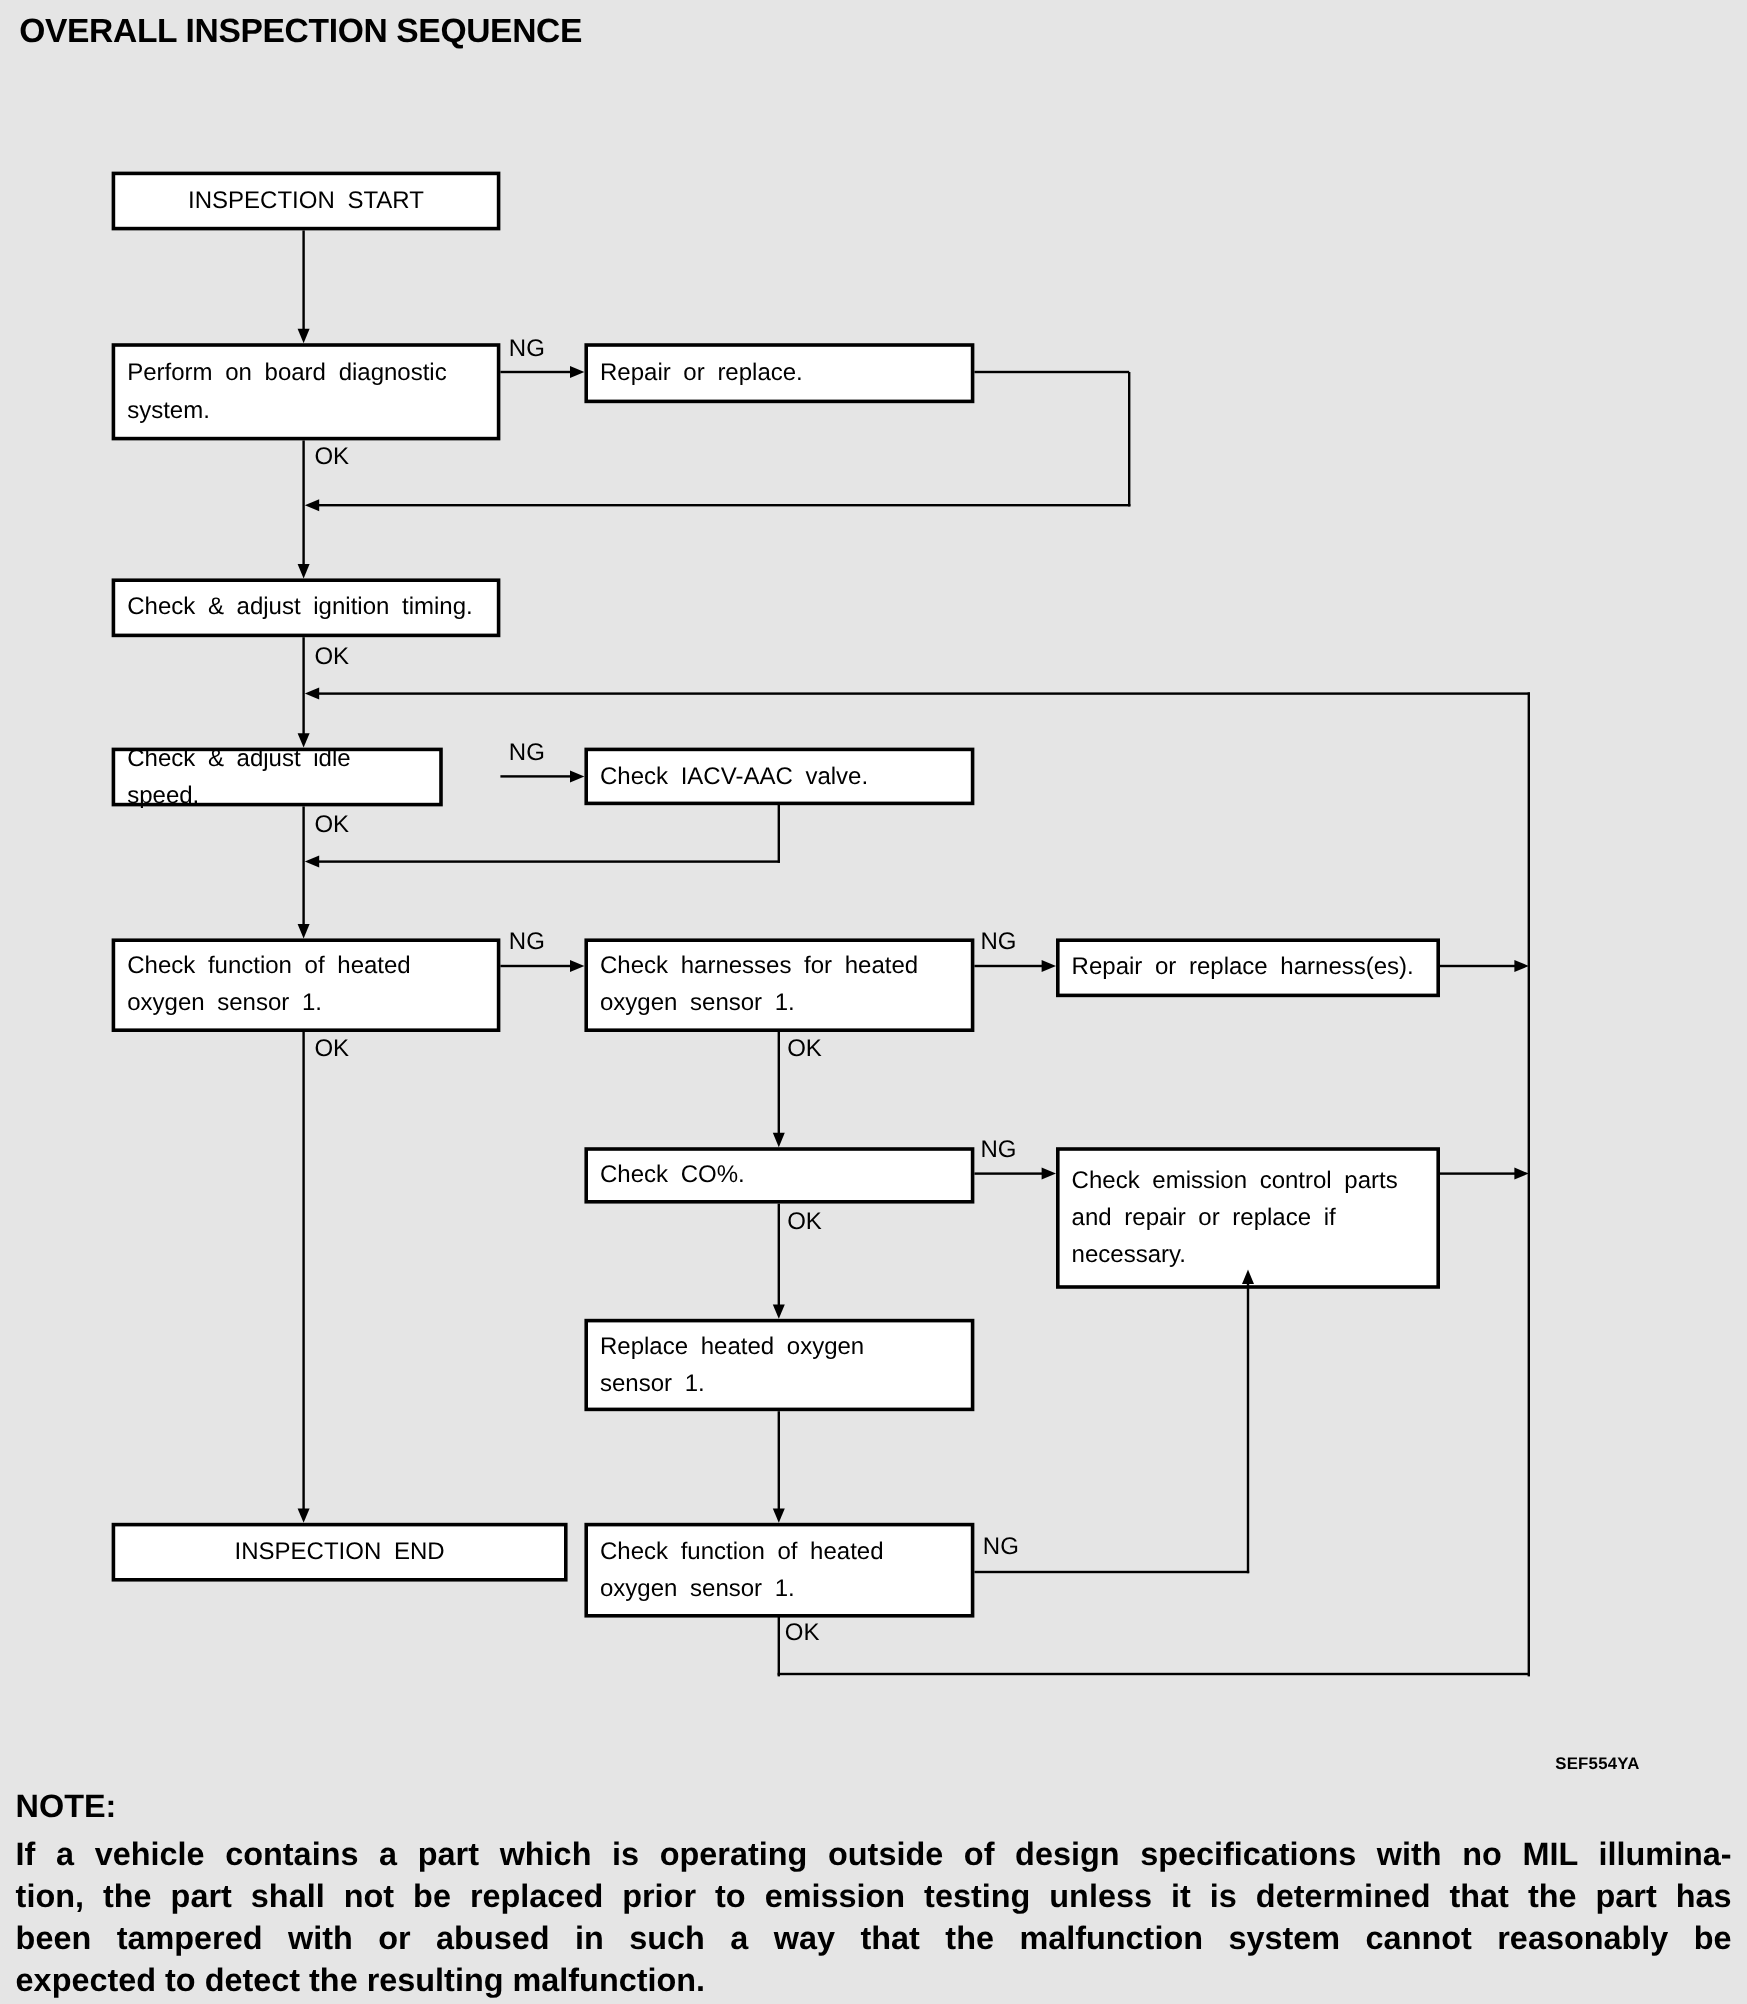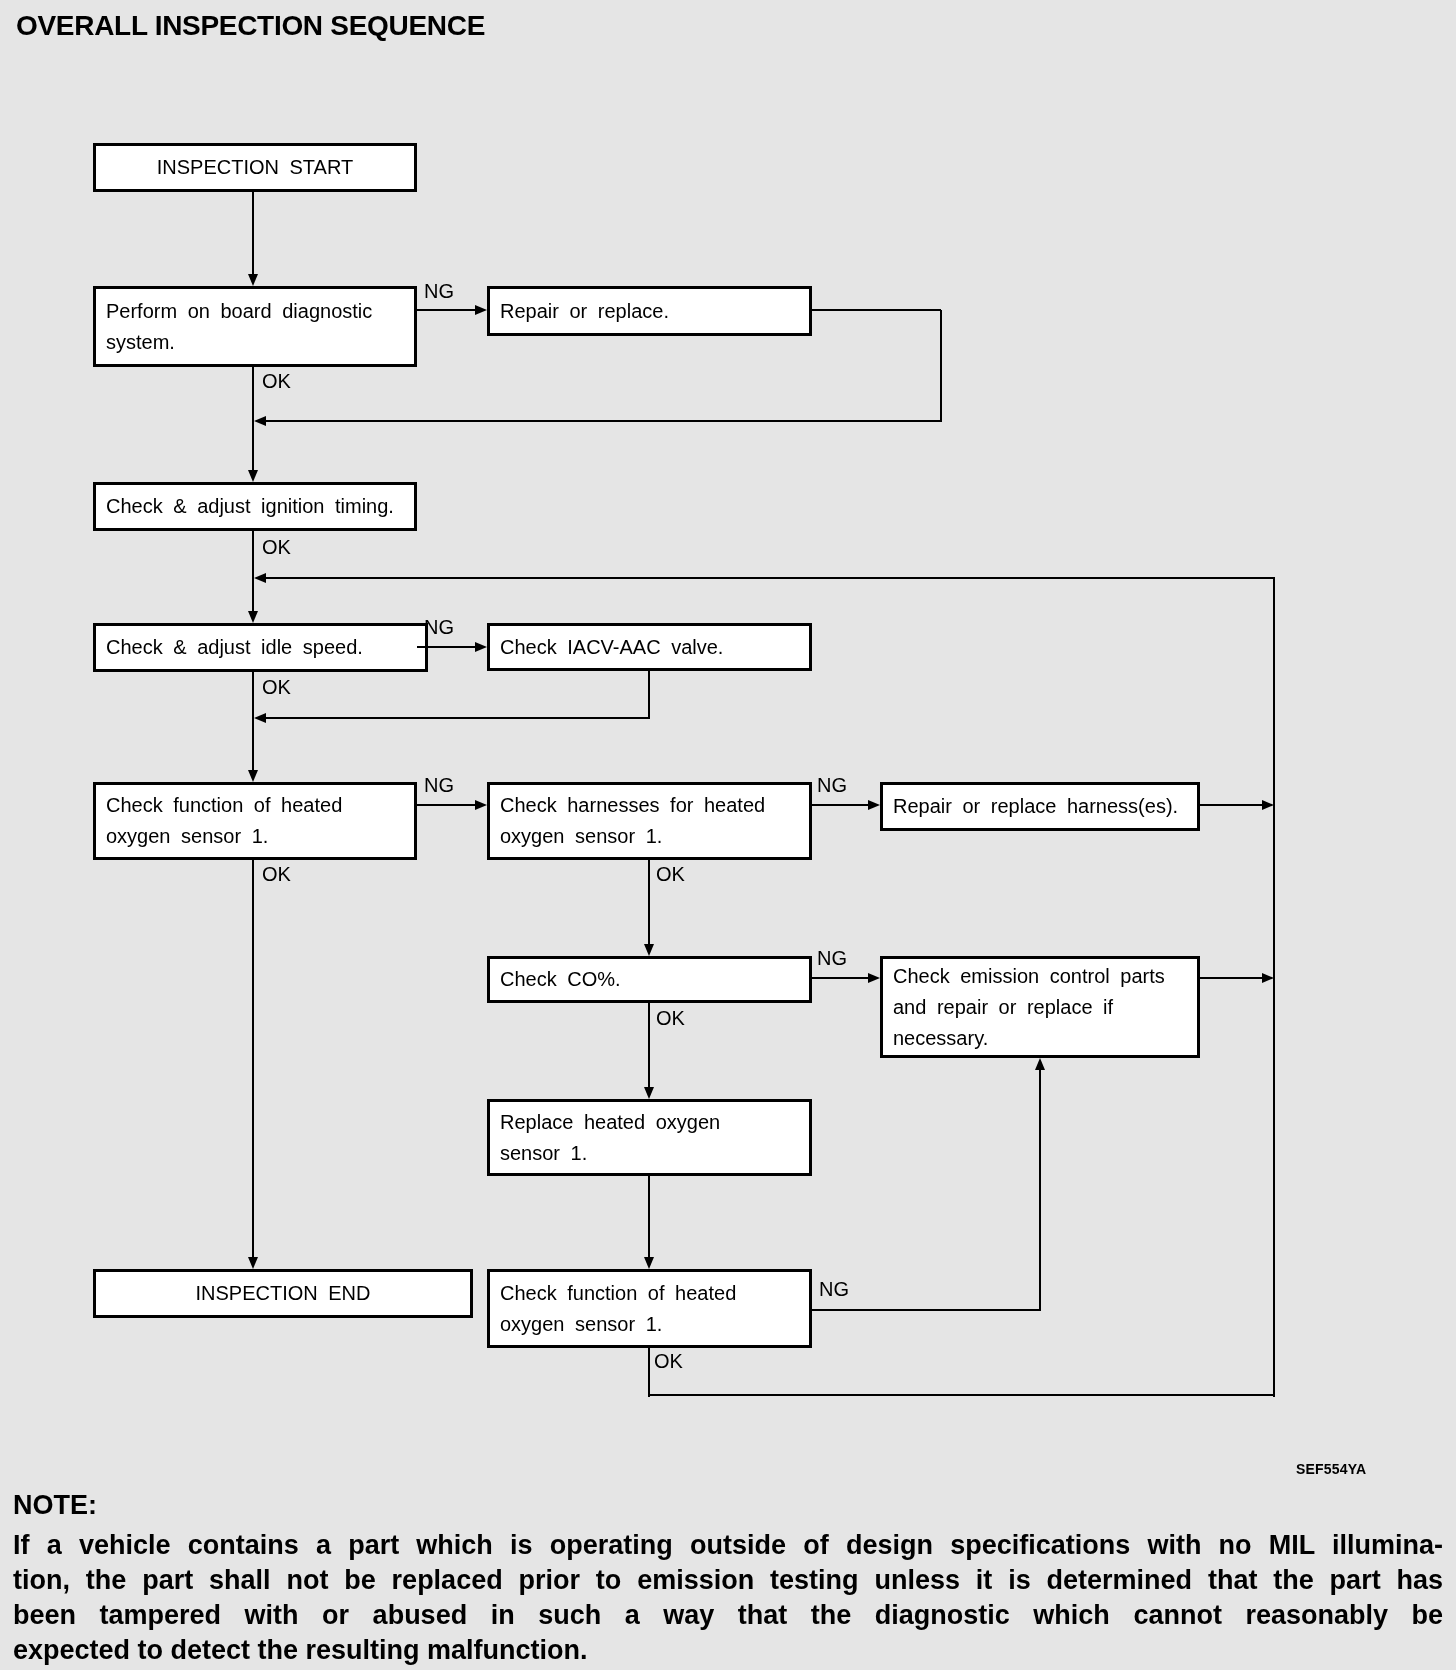--- a/index.html
+++ b/index.html
@@ -58,29 +58,29 @@
 
 <div id="canvas">
 
   <div class="pagetitle">OVERALL INSPECTION SEQUENCE</div>
 
   <div class="box center" style="left:93px;top:143px;width:324px;height:49px;"><span class="txt">INSPECTION START</span></div>
   <div class="box" style="left:93px;top:286px;width:324px;height:81px;"><span class="txt">Perform on board diagnostic
 system.</span></div>
   <div class="box" style="left:487px;top:286px;width:325px;height:50px;"><span class="txt">Repair or replace.</span></div>
   <div class="box" style="left:93px;top:482px;width:324px;height:49px;"><span class="txt">Check &amp; adjust ignition timing.</span></div>
-  <div class="box" style="left:93px;top:623px;width:335px;height:49px;"><span class="txt">Check &amp; adjust idle speed.</span></div>
+  <div class="box" style="left:93px;top:623px;width:276px;height:49px;"><span class="txt">Check &amp; adjust idle speed.</span></div>
   <div class="box" style="left:487px;top:623px;width:325px;height:48px;"><span class="txt">Check IACV-AAC valve.</span></div>
   <div class="box" style="left:93px;top:782px;width:324px;height:78px;"><span class="txt">Check function of heated
 oxygen sensor 1.</span></div>
   <div class="box" style="left:487px;top:782px;width:325px;height:78px;"><span class="txt">Check harnesses for heated
 oxygen sensor 1.</span></div>
   <div class="box" style="left:880px;top:782px;width:320px;height:49px;"><span class="txt">Repair or replace harness(es).</span></div>
   <div class="box" style="left:487px;top:956px;width:325px;height:47px;"><span class="txt">Check CO%.</span></div>
-  <div class="box" style="left:880px;top:956px;width:320px;height:102px;"><span class="txt">Check emission control parts
+  <div class="box" style="left:880px;top:956px;width:320px;height:118px;"><span class="txt">Check emission control parts
 and repair or replace if
 necessary.</span></div>
   <div class="box" style="left:487px;top:1099px;width:325px;height:77px;"><span class="txt">Replace heated oxygen
 sensor 1.</span></div>
   <div class="box center" style="left:93px;top:1269px;width:380px;height:49px;"><span class="txt">INSPECTION END</span></div>
   <div class="box" style="left:487px;top:1269px;width:325px;height:79px;"><span class="txt">Check function of heated
 oxygen sensor 1.</span></div>
 
   <div class="vline" style="left:252px;top:192px;height:83px;"></div>
   <div class="arr down" style="left:248px;top:274px;"></div>
@@ -141,16 +141,16 @@
   <div class="lbl" style="left:424px;top:774px;">NG</div>
   <div class="lbl" style="left:817px;top:774px;">NG</div>
   <div class="lbl" style="left:817px;top:947px;">NG</div>
   <div class="lbl" style="left:819px;top:1278px;">NG</div>
 
   <div class="figcode">SEF554YA</div>
 
   <div class="noteheading">NOTE:</div>
   <div class="noteline just" style="top:1528px;">If a vehicle contains a part which is operating outside of design specifications with no MIL illumina-</div>
   <div class="noteline just" style="top:1563px;">tion, the part shall not be replaced prior to emission testing unless it is determined that the part has</div>
-  <div class="noteline just" style="top:1598px;">been tampered with or abused in such a way that the diagnostic which cannot reasonably be</div>
+  <div class="noteline just" style="top:1598px;">been tampered with or abused in such a way that the malfunction system cannot reasonably be</div>
   <div class="noteline" style="top:1633px;">expected to detect the resulting malfunction.</div>
 
 </div>
 
 </body></html>

